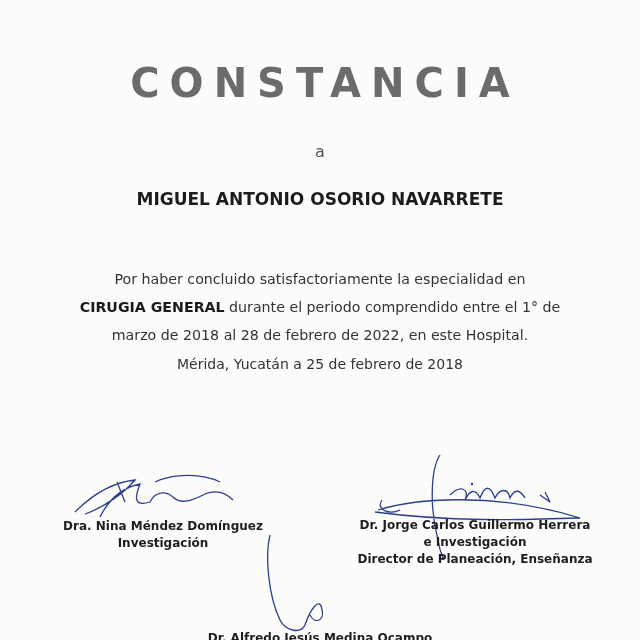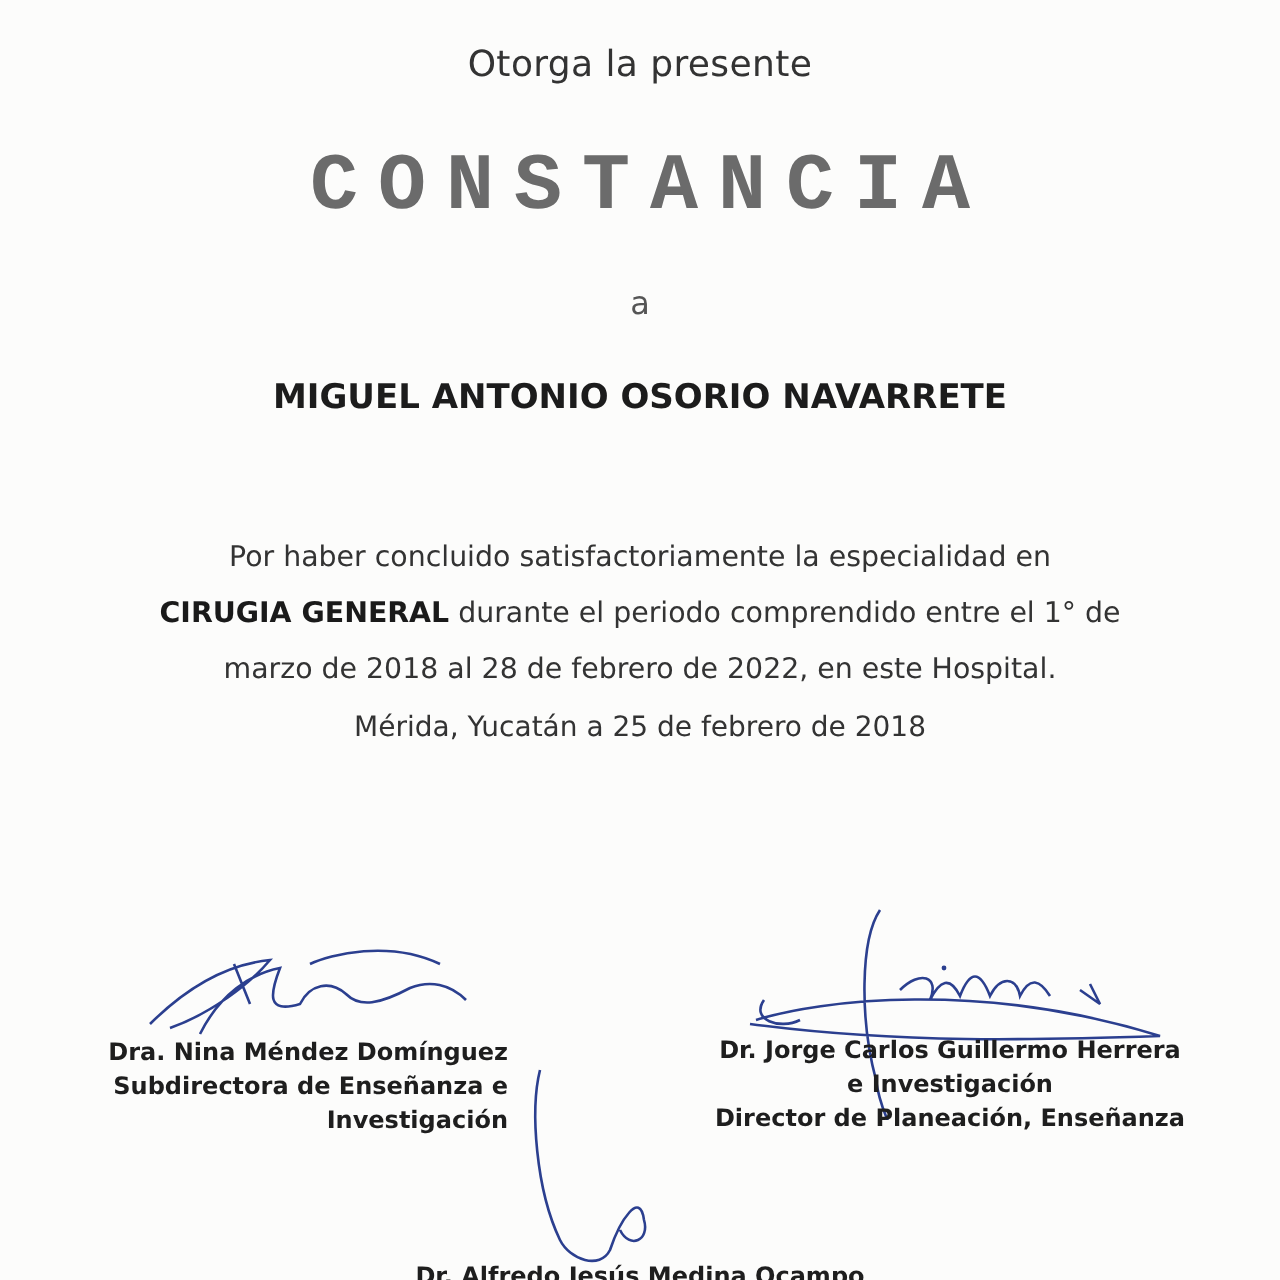--- a/index.html
+++ b/index.html
@@ -20,27 +20,26 @@
       overflow: hidden;
     }
     .abs { position: absolute; left: 0; right: 0; text-align: center; }
     .intro {
       top: 22px;
       font-size: 18px;
       color: #333;
       letter-spacing: 0.2px;
     }
     .title {
-      top: 72px;
+      top: 60px;
       font-size: 40px;
       font-weight: bold;
       color: #6b6b6b;
       letter-spacing: 10px;
       padding-left: 10px;
-      font-family: Liberation Mono, monospace;
     }
     .conj {
       top: 142px;
       font-size: 16px;
       color: #555;
     }
     .recipient {
       top: 189px;
       font-size: 17px;
       font-weight: bold;
@@ -67,31 +66,30 @@
       color: #333;
     }
     .signer {
       position: absolute;
       text-align: center;
       font-size: 12px;
       font-weight: bold;
       line-height: 17px;
       color: #1e1e1e;
     }
-    .signer-left { left: 24px; width: 230px; top: 518px; text-align: right; }
+    .signer-left { left: 48px; width: 230px; top: 518px; }
     .signer-right { left: 345px; width: 260px; top: 517px; }
     .signer-bottom { left: 190px; width: 260px; top: 630px; }
     .sig { position: absolute; }
   </style>
 </head>
 <body>
 
 <div class="page">
 
-  <div class="abs intro">Otorga la presente</div>
 
   <div class="abs title">CONSTANCIA</div>
 
   <div class="abs conj">a</div>
 
   <div class="abs recipient">MIGUEL ANTONIO OSORIO NAVARRETE</div>
 
   <div class="abs body-text">
     <div>Por haber concluido satisfactoriamente la especialidad en</div>
     <div><b>CIRUGIA GENERAL</b><span> durante el periodo comprendido entre el 1° de</span></div>
@@ -109,21 +107,20 @@
     <path d="M70 15 C60 30, 60 70, 68 100 C70 115, 75 120, 76 128 M12 60 C5 70, 20 75, 30 70 M8 70 C40 60, 120 50, 210 78 C150 80, 80 82, 5 72 M80 55 C90 45, 100 48, 95 60 C100 50, 105 48, 110 58 C115 45, 120 45, 125 58 C130 48, 138 48, 140 58 C145 48, 150 50, 155 58 M170 55 L180 62 L175 52" stroke="#2b3f8f" stroke-width="1.3" fill="none"></path>
     <circle cx="102" cy="44" r="1.2" fill="#2b3f8f"></circle>
   </svg>
 
   <svg class="sig" style="left:250px; top:525px;" width="120" height="115" viewBox="0 0 120 115">
     <path d="M20 10 C15 30, 18 70, 30 95 C35 105, 50 110, 55 100 C60 85, 70 70, 72 85 C75 95, 65 100, 60 90" stroke="#2b3f8f" stroke-width="1.3" fill="none"></path>
   </svg>
 
   <div class="signer signer-left">
     <div>Dra. Nina Méndez Domínguez</div>
-    <div>Subdirectora de Enseñanza e</div>
     <div>Investigación</div>
   </div>
 
   <div class="signer signer-right">
     <div>Dr. Jorge Carlos Guillermo Herrera</div>
     <div>e Investigación</div>
     <div>Director de Planeación, Enseñanza</div>
   </div>
 
   <div class="signer signer-bottom">

